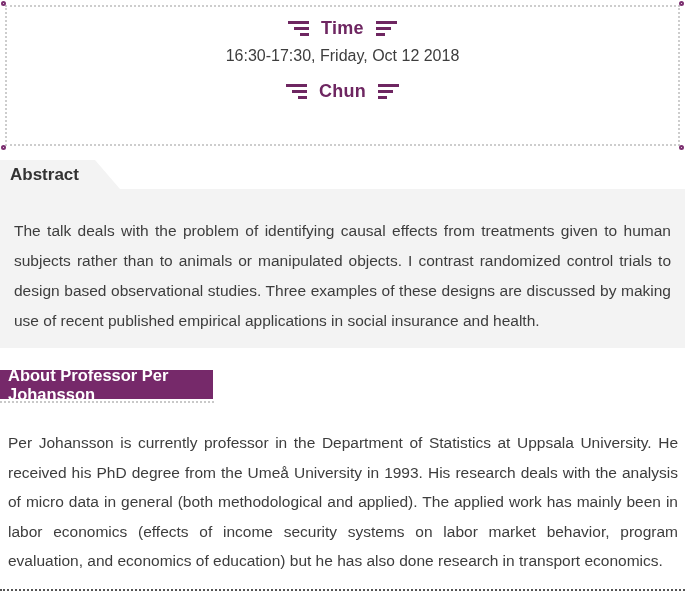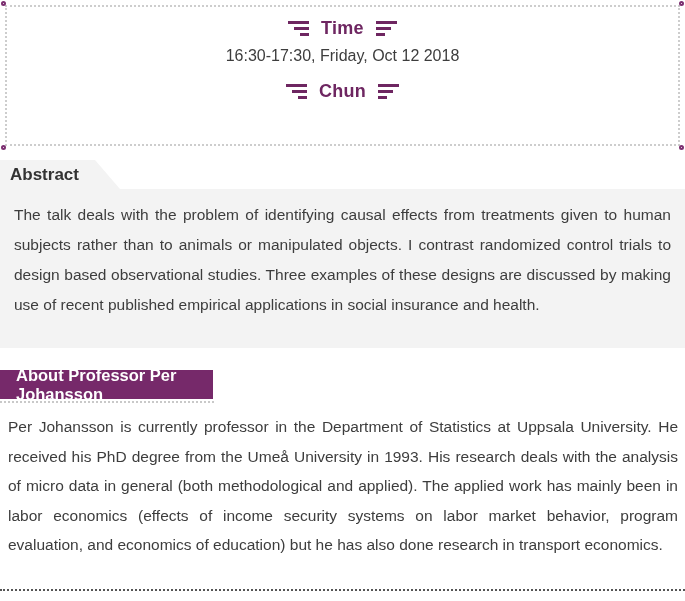--- a/index.html
+++ b/index.html
@@ -79,31 +79,32 @@
     width: 685px; height: 159px;
     background: #f3f3f3;
     padding: 11px 14px 0 14px;
   }
   .abstract-body p,
   .bio p {
     font-size: 15.5px;
     line-height: 30px;
     color: #3d3d3d;
     text-align: justify;
+    margin-top: 16px;
   }
 
   
   .about-bar {
     position: absolute;
     left: 0; top: 370px;
     width: 213px; height: 29px;
     background: #76296a;
     color: #ffffff;
     display: flex; align-items: center;
-    padding-left: 16px;
+    padding-left: 8px;
     font-size: 16.5px; font-weight: bold;
   }
   .about-underline {
     position: absolute;
     left: 0; top: 401px;
     width: 214px; height: 0;
     border-bottom: 2px dotted #c9c9c9;
   }
   .bio {
     position: absolute;

